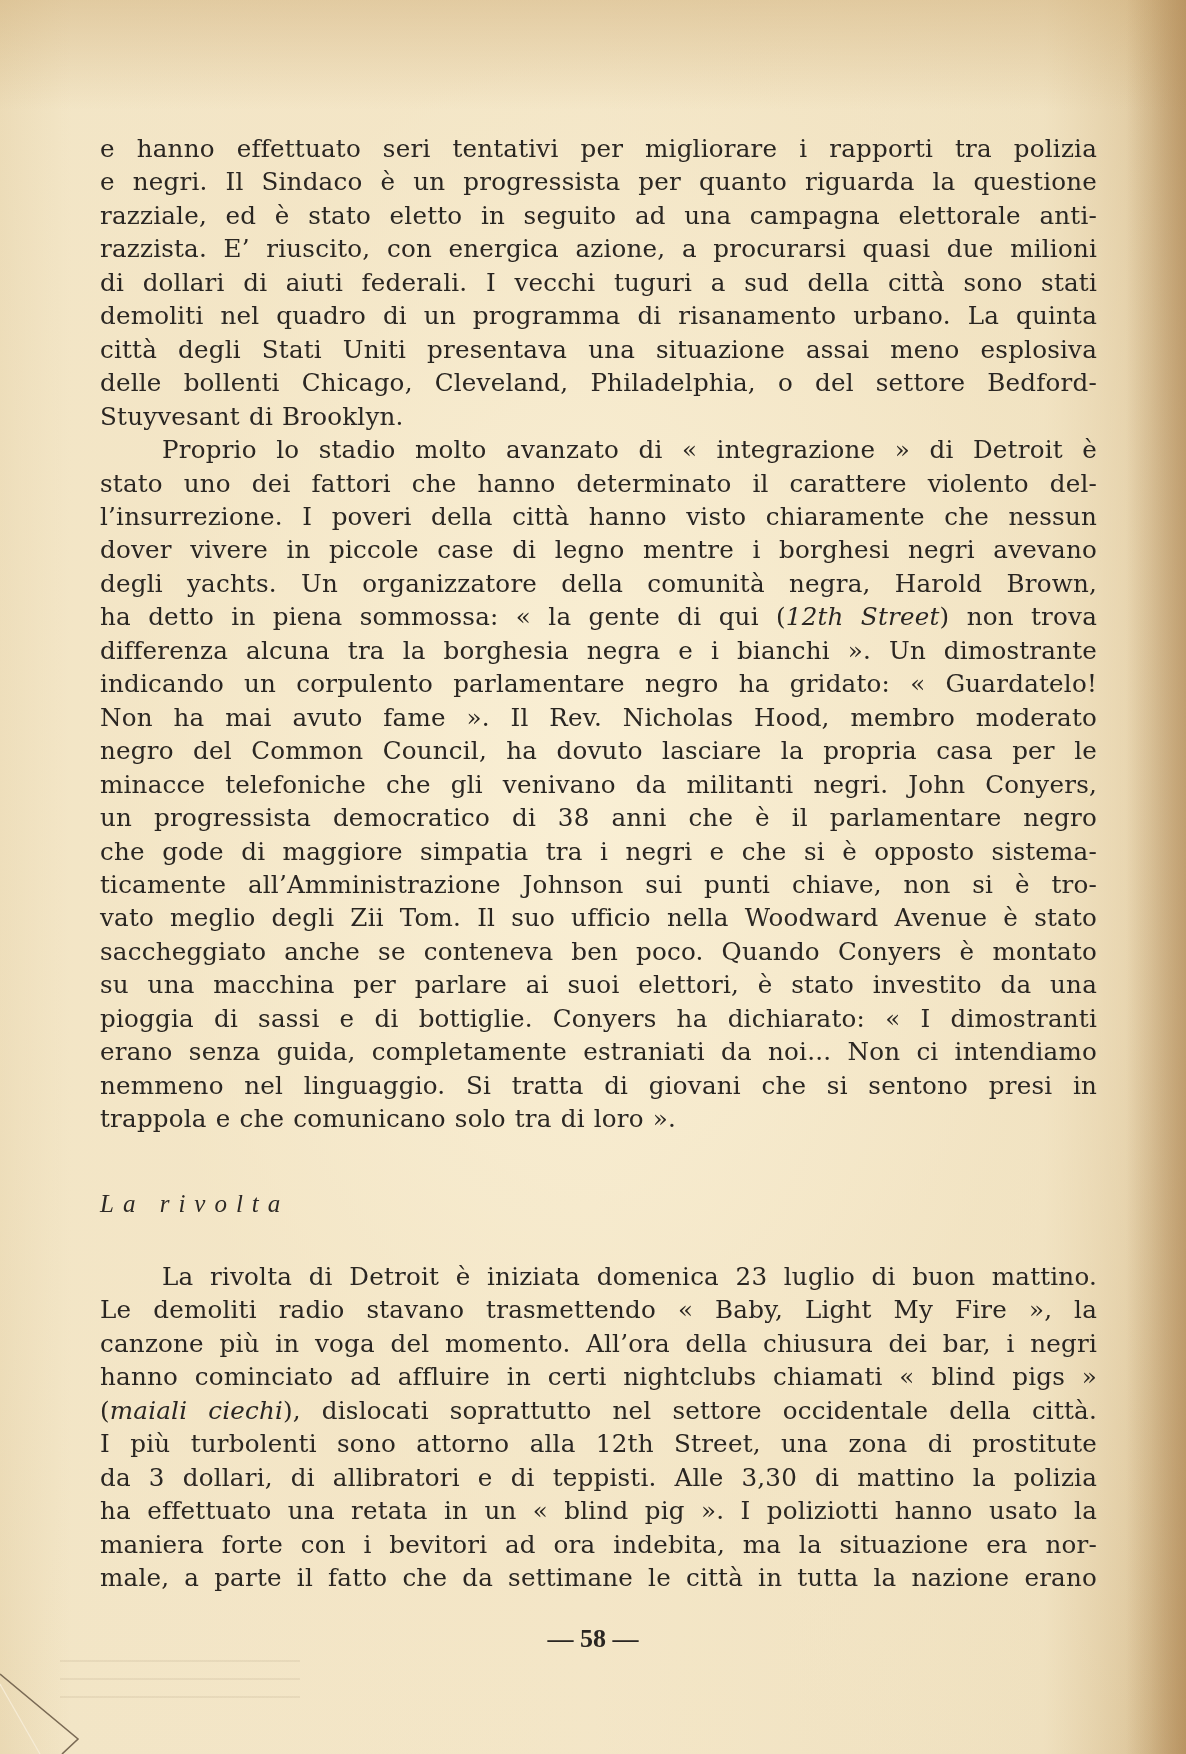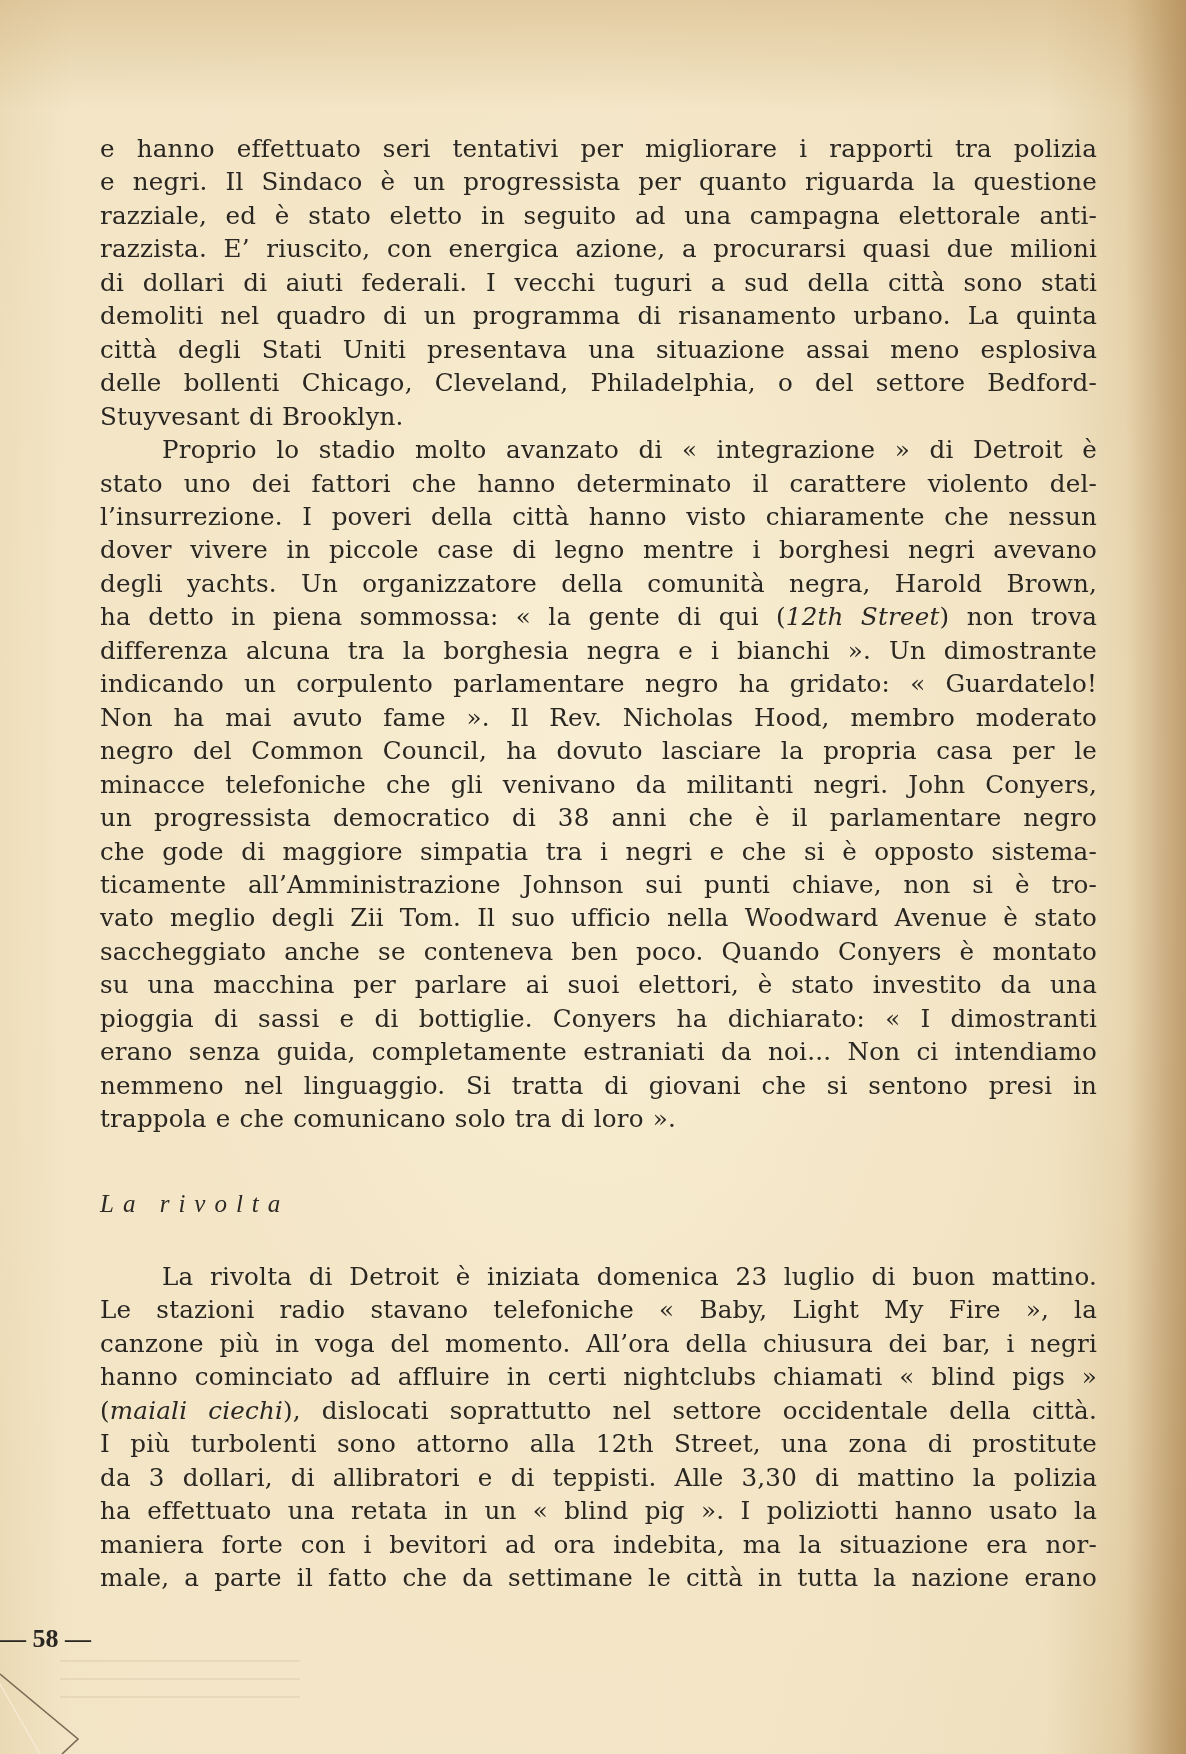--- a/index.html
+++ b/index.html
@@ -43,20 +43,21 @@
     .line.last { text-align-last: left; }
     .line.indent { padding-left: 62px; }
     .heading {
       position: absolute; left: 100px; top: 1190px;
       font-size: 25px; font-style: italic; letter-spacing: 9px;
       font-family: Liberation Serif, serif;
       color: #2d2925;
     }
     .page-number {
       position: absolute; left: 0; right: 0; top: 1624px;
+      text-align: center;
       font-family: "Liberation Serif", "DejaVu Serif", serif;
       font-weight: bold; font-size: 26px; color: #2a2622;
     }
     .corner-fold {
       position: absolute; left: 0; bottom: 0; width: 100px; height: 110px;
     }
     .scan-lines {
       position: absolute; left: 60px; bottom: 40px; width: 240px; height: 70px;
       background: repeating-linear-gradient(to bottom, rgba(150,130,100,0.0) 0px, rgba(150,130,100,0.0) 16px, rgba(150,130,100,0.25) 17px, rgba(150,130,100,0.0) 18px);
     }
@@ -97,21 +98,21 @@
     <span class="line">pioggia di sassi e di bottiglie. Conyers ha dichiarato: « I dimostranti</span>
     <span class="line">erano senza guida, completamente estraniati da noi... Non ci intendiamo</span>
     <span class="line">nemmeno nel linguaggio. Si tratta di giovani che si sentono presi in</span>
     <span class="line last">trappola e che comunicano solo tra di loro ».</span>
   </div>
 
   <div class="heading">La rivolta</div>
 
   <div class="text-block block-2">
     <span class="line indent">La rivolta di Detroit è iniziata domenica 23 luglio di buon mattino.</span>
-    <span class="line">Le stazioni radio stavano telefoniche « Baby, Light My Fire », la</span>
+    <span class="line">Le demoliti radio stavano trasmettendo « Baby, Light My Fire », la</span>
     <span class="line">canzone più in voga del momento. All’ora della chiusura dei bar, i negri</span>
     <span class="line">hanno cominciato ad affluire in certi nightclubs chiamati « blind pigs »</span>
     <span class="line"><span>(</span><span class="italic">maiali ciechi</span><span>), dislocati soprattutto nel settore occidentale della città.</span></span>
     <span class="line">I più turbolenti sono attorno alla 12th Street, una zona di prostitute</span>
     <span class="line">da 3 dollari, di allibratori e di teppisti. Alle 3,30 di mattino la polizia</span>
     <span class="line">ha effettuato una retata in un « blind pig ». I poliziotti hanno usato la</span>
     <span class="line">maniera forte con i bevitori ad ora indebita, ma la situazione era nor-</span>
     <span class="line">male, a parte il fatto che da settimane le città in tutta la nazione erano</span>
   </div>
 

